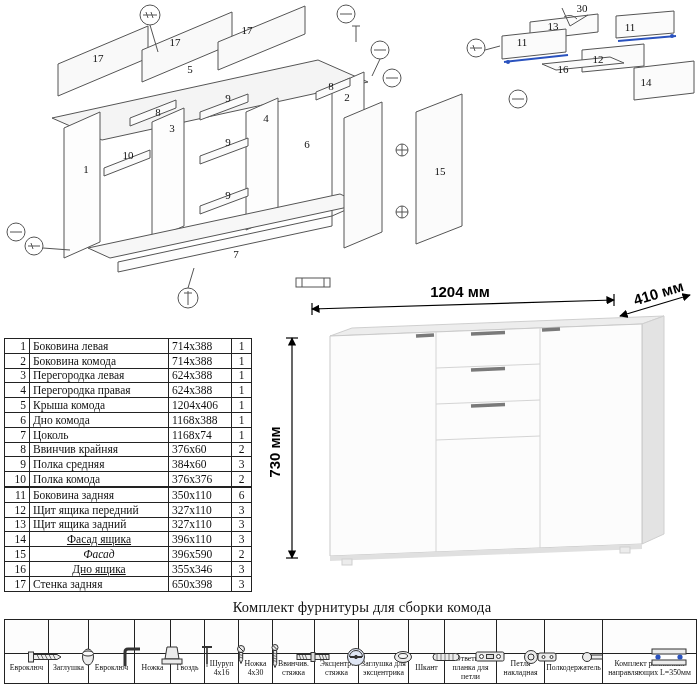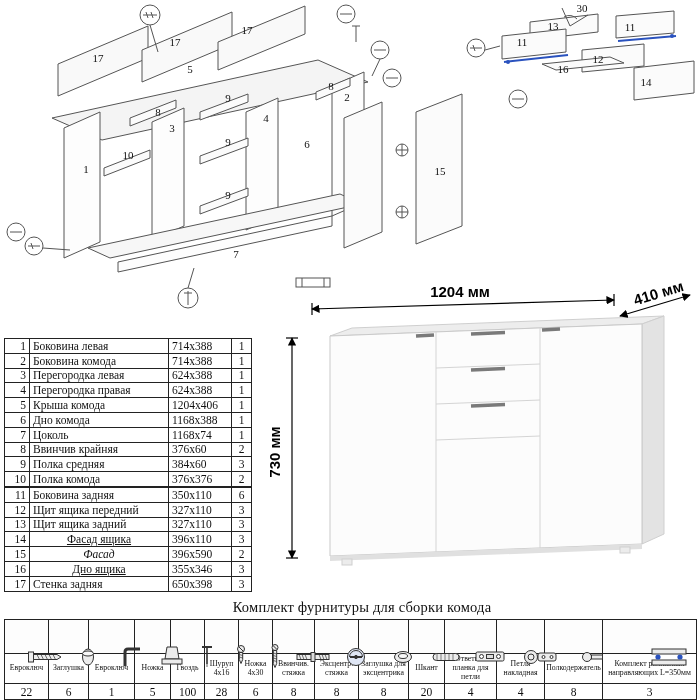--- a/index.html
+++ b/index.html
@@ -443,33 +443,16 @@
           <td class="name-cell">Ножка 4x30</td>
           <td class="name-cell">Ввинчив. стяжка</td>
           <td class="name-cell">Эксцентр. стяжка</td>
           <td class="name-cell">Заглушка для эксцентрика</td>
           <td class="name-cell">Шкант</td>
           <td class="name-cell">Ответная планка для петли</td>
           <td class="name-cell">Петля накладная</td>
           <td class="name-cell">Полкодержатель</td>
           <td class="name-cell">Комплект роликовых направляющих L=350мм</td>
         </tr>
-        <tr>
-          <td class="qty-cell">22</td>
-          <td class="qty-cell">6</td>
-          <td class="qty-cell">1</td>
-          <td class="qty-cell">5</td>
-          <td class="qty-cell">100</td>
-          <td class="qty-cell">28</td>
-          <td class="qty-cell">6</td>
-          <td class="qty-cell">8</td>
-          <td class="qty-cell">8</td>
-          <td class="qty-cell">8</td>
-          <td class="qty-cell">20</td>
-          <td class="qty-cell">4</td>
-          <td class="qty-cell">4</td>
-          <td class="qty-cell">8</td>
-          <td class="qty-cell">3</td>
-        </tr>
       </tbody>
   </table>
 
 </div>
 
 </body></html>

